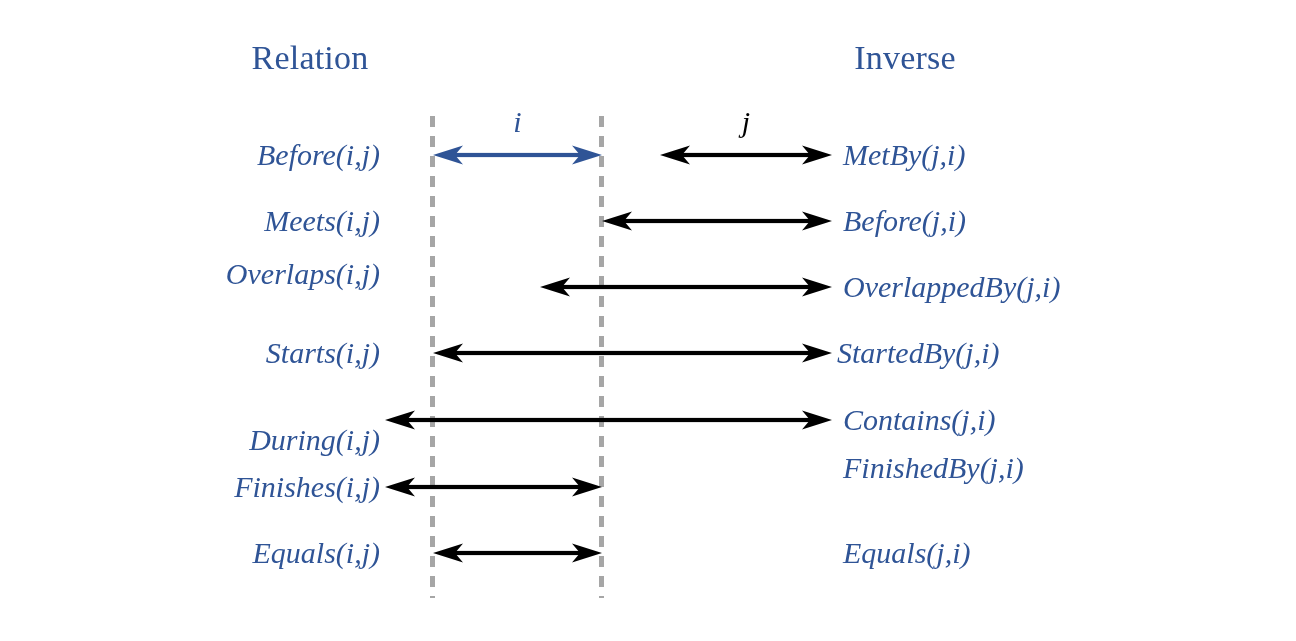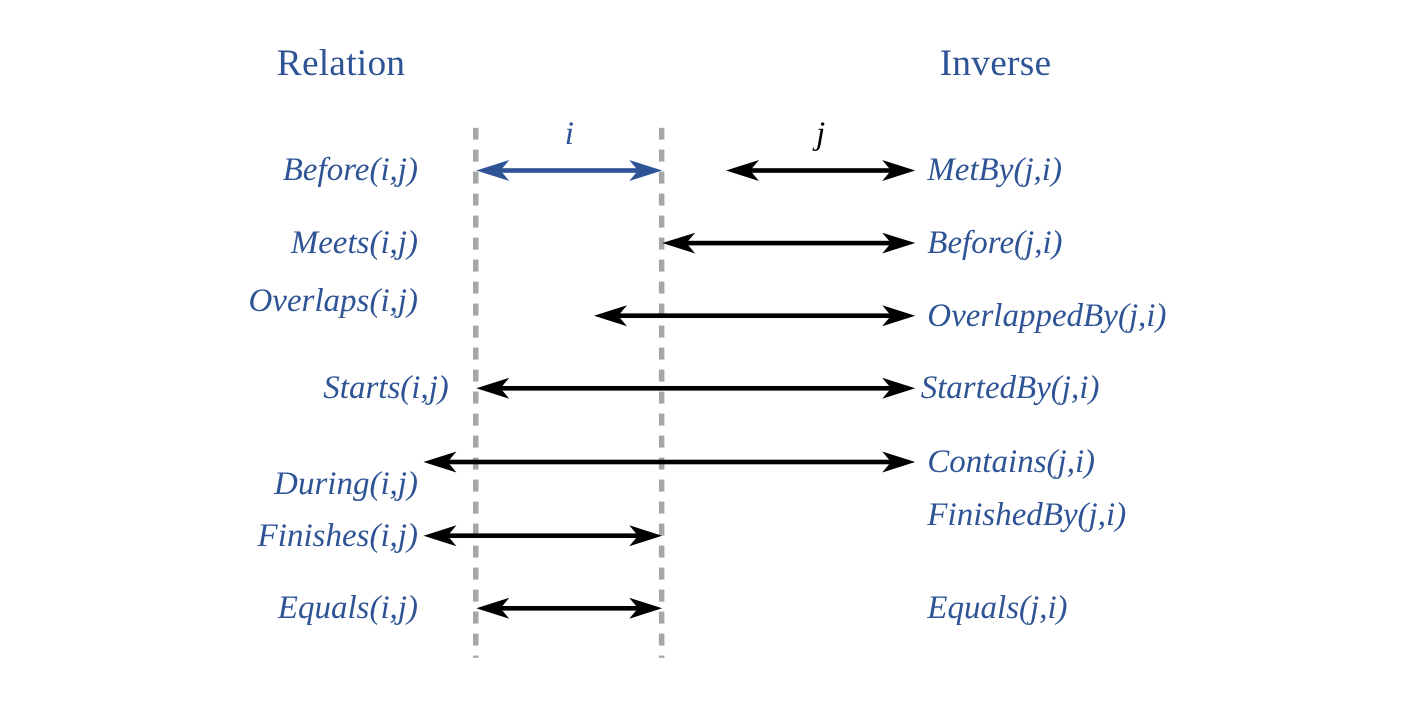--- a/index.html
+++ b/index.html
@@ -123,21 +123,21 @@
       </div>
       <div class="row-label left" style="left: 380px; top: 274px;">Overlaps(i,j)</div>
       <div class="row-label right" style="left: 843px; top: 287px;">OverlappedBy(j,i)</div>
       <div class="span" style="left: 540px; top: 287px;">
         <svg width="292" height="26" viewBox="0 0 292 26">
           <rect x="21" y="10.9" width="250" height="4.2" fill="#000000"></rect>
           <polygon points="0,13 30,3.5 22,13 30,22.5" fill="#000000"></polygon>
           <polygon points="292,13 262,3.5 270,13 262,22.5" fill="#000000"></polygon>
         </svg>
       </div>
-      <div class="row-label left" style="left: 380px; top: 353px; margin-left: 28px;">Starts(i,j)</div>
+      <div class="row-label left" style="left: 380px; top: 353px;">Starts(i,j)</div>
       <div class="row-label right" style="left: 837px; top: 353px;">StartedBy(j,i)</div>
       <div class="span" style="left: 433px; top: 353px;">
         <svg width="399" height="26" viewBox="0 0 399 26">
           <rect x="21" y="10.9" width="357" height="4.2" fill="#000000"></rect>
           <polygon points="0,13 30,3.5 22,13 30,22.5" fill="#000000"></polygon>
           <polygon points="399,13 369,3.5 377,13 369,22.5" fill="#000000"></polygon>
         </svg>
       </div>
       <div class="row-label left" style="left: 380px; top: 440px;">During(i,j)</div>
       <div class="row-label right" style="left: 843px; top: 420px;">Contains(j,i)</div>

